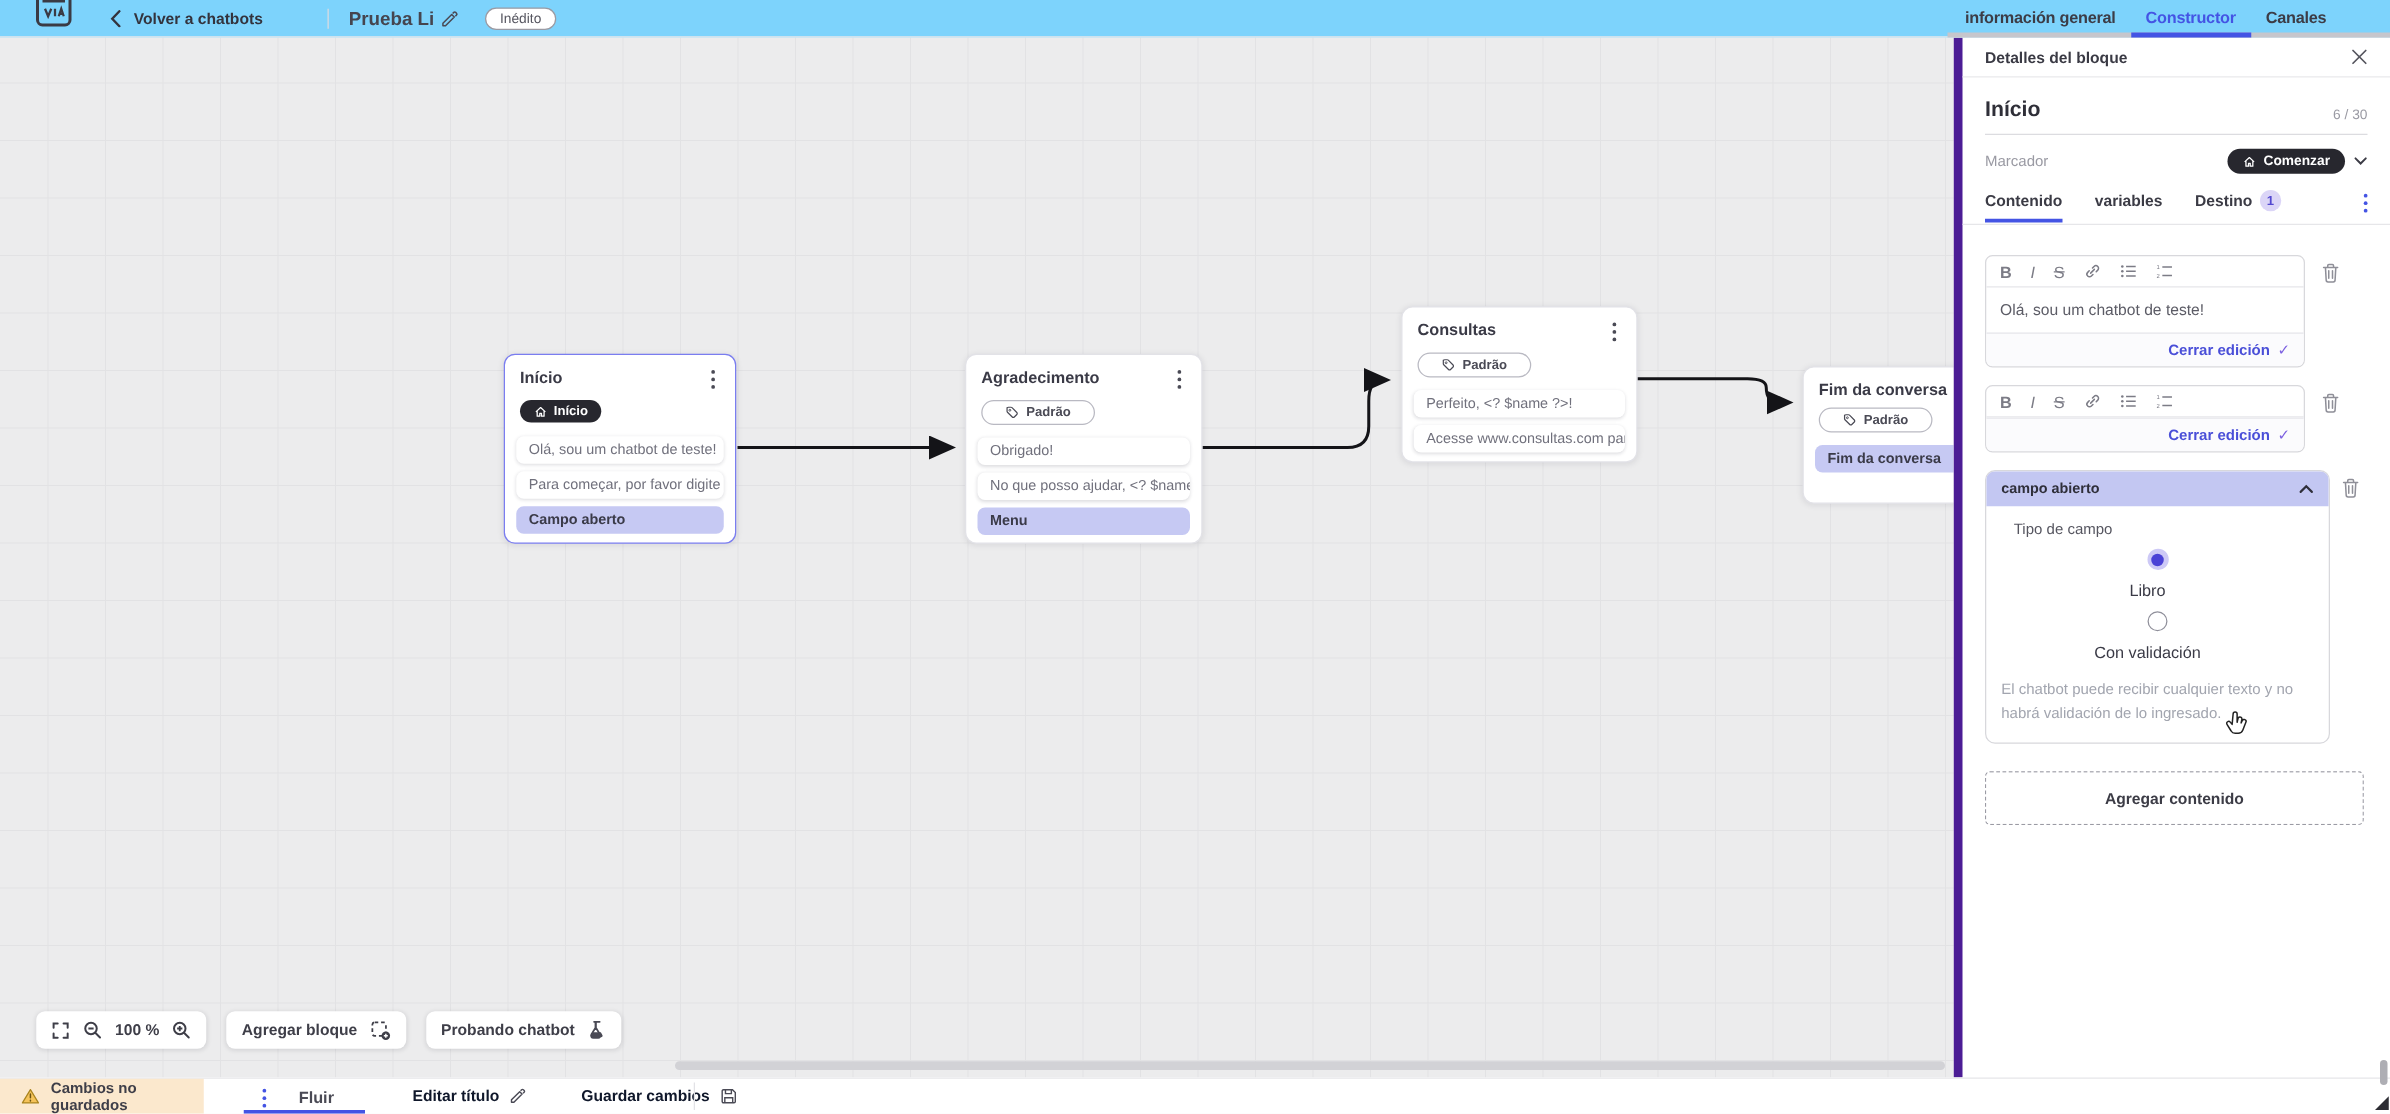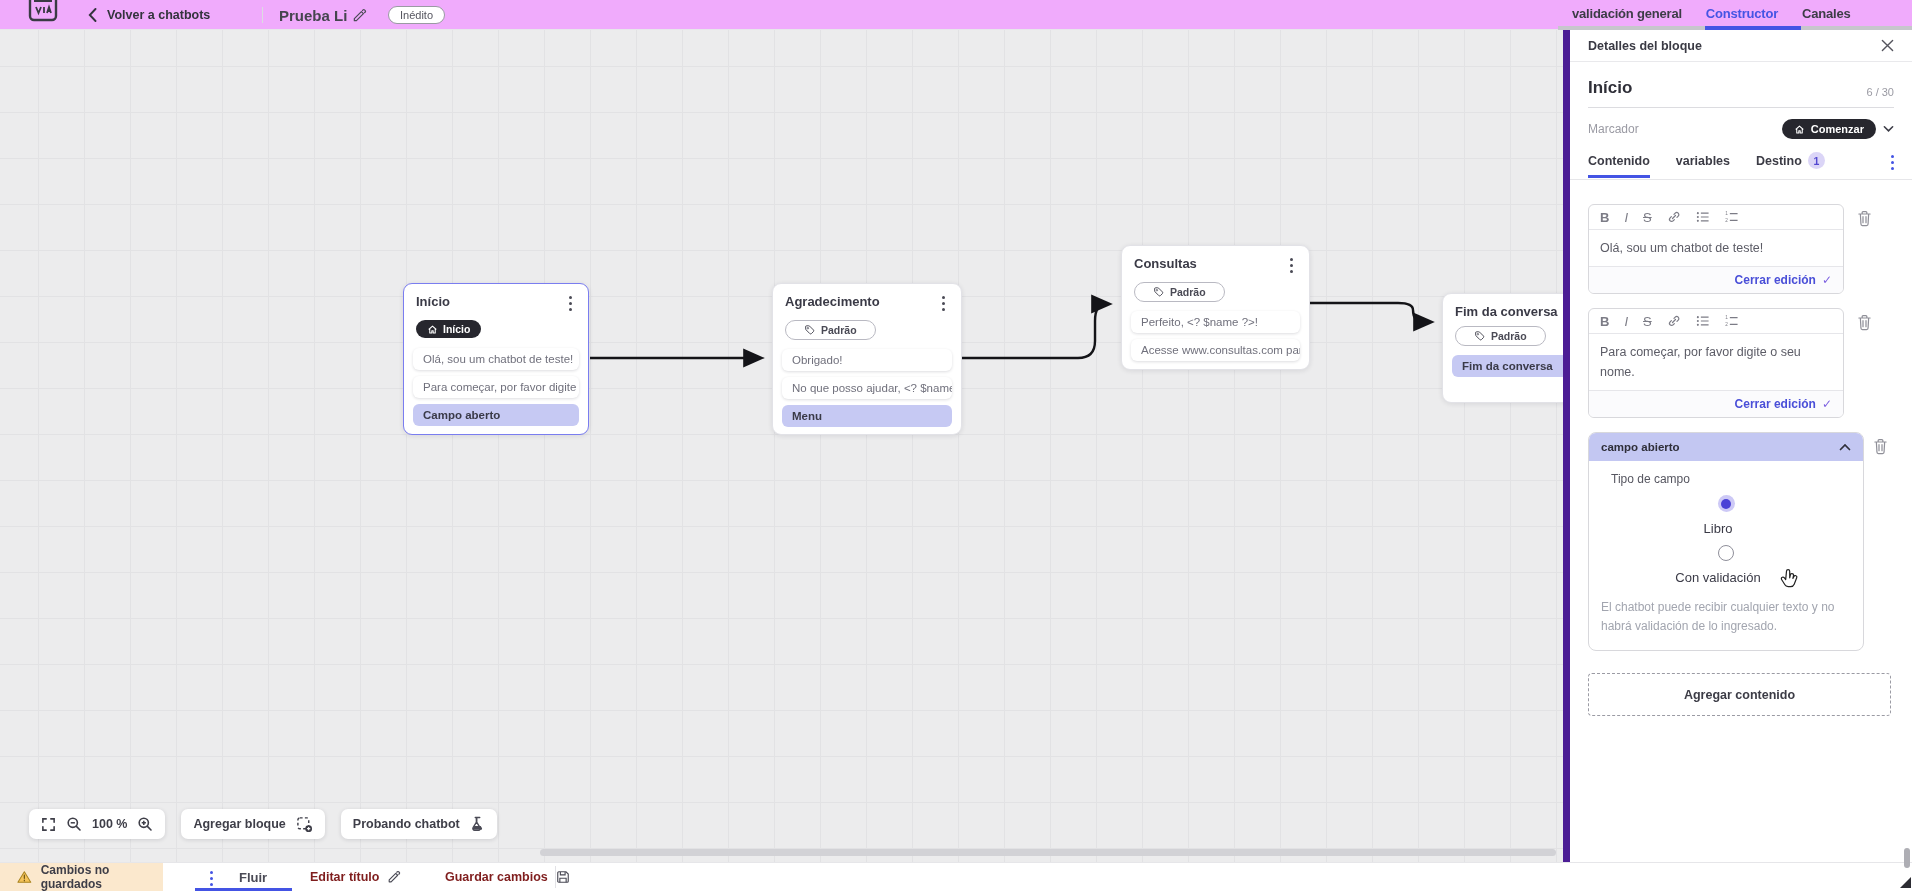--- a/index.html
+++ b/index.html
@@ -1,21 +1,21 @@
 <!DOCTYPE html>
 <html><head>
 <meta charset="utf-8">
 <style>
   * { margin:0; padding:0; box-sizing:border-box; }
   html,body { width:1912px; height:891px; overflow:hidden; }
   body { font-family:"Liberation Sans","DejaVu Sans",sans-serif; background:#fff; color:#3a3a46; }
   .app { position:relative; width:1912px; height:891px; overflow:hidden; }
 
   
-  .header { position:absolute; top:0; left:0; width:1912px; height:30px; background:#f0abfc;
+  .header { position:absolute; top:0; left:0; width:1912px; height:30px; background:#7dd3fc;
             border-bottom:1px solid #e7e7ea; z-index:40; }
   .hitem { position:absolute; top:0; height:30px; display:flex; align-items:center; }
   .logo { left:27px; top:-4px; }
   .back-group { left:88px; gap:10px; font-size:12.5px; font-weight:700; color:#33333d; }
   .hdivider { position:absolute; left:262px; top:7px; height:16px; width:1px; background:#dcdce0; }
   .doc-title { left:279px; font-size:15px; font-weight:600; color:#45454f; }
   .pencil-btn { left:352px; }
   .badge-inedito { left:388px; }
   .pill-ghost { border:1px solid #9a9aa3; color:#55555f; border-radius:12px; font-size:11px;
                 padding:2px 11px; background:#fff; }
@@ -119,21 +119,21 @@
   
   .footer { position:absolute; left:0; bottom:0; width:1912px; height:29px; background:#fff;
             border-top:1px solid #e6e6e9; z-index:45; }
   .unsaved-chip { position:absolute; left:0; top:0; width:163px; height:28px; background:#fbe8cd;
                   display:flex; align-items:center; gap:9px; padding-left:17px;
                   font-size:12px; font-weight:700; color:#3e3e48; }
   .f-kebab { position:absolute; left:206px; top:6px; }
   .f-fluir { position:absolute; left:239px; top:7px; font-size:13px; font-weight:700; color:#4a4a55; }
   .fluir-underline { position:absolute; left:195px; bottom:0; width:97px; height:3px; background:#4454e4; }
   .f-item { position:absolute; top:7px; display:flex; align-items:center; gap:8px;
-            font-size:12.5px; font-weight:700; color:#7f1d1d; cursor:pointer; }
+            font-size:12.5px; font-weight:700; color:#0f172a; cursor:pointer;margin-left:20px; }
   .f-divider { position:absolute; left:555px; top:3px; height:22px; width:1px; background:#e2e2e6; }
 
   
   .panel-scroll-thumb { position:absolute; right:2px; top:848px; width:6px; height:20px;
                         border-radius:3px; background:#aeaeb4; z-index:60; }
   .corner-triangle { position:absolute; right:1px; bottom:3px; width:0; height:0;
                      border-left:11px solid transparent; border-bottom:11px solid #2c2c33; z-index:70; }
   .cursor-hand { position:absolute; left:1778px; top:568px; z-index:80; pointer-events:none; }
 
   svg { display:block; }
@@ -161,21 +161,21 @@
     <div class="hitem doc-title">Prueba Li</div>
     <div class="hitem pencil-btn">
       <svg width="15" height="15" viewBox="0 0 16 16">
         <path d="M2.5 11.3 L10 3.8 l2.2 2.2 L4.7 13.5 H2.5 z M10.8 3 l1-1 c.4-.4 1.1-.4 1.5 0 l.8.8 c.4.4.4 1.1 0 1.5 l-1 1" fill="none" stroke="#4a4a55" stroke-width="1.3" stroke-linejoin="round"></path>
       </svg>
     </div>
     <div class="hitem badge-inedito">
       <span class="pill-ghost">Inédito</span>
     </div>
     <div class="top-tabs">
-      <span class="top-tab">validación general</span>
+      <span class="top-tab">información general</span>
       <span class="top-tab active">Constructor</span>
       <span class="top-tab">Canales</span>
     </div>
     <div class="tab-track"></div>
     <div class="tab-track-active"></div>
   </div>
 
   <div class="canvas">
 
     <svg class="connectors" width="1563" height="832">
@@ -428,21 +428,20 @@
                 </svg>
             </span>
             <span class="tgl">
               <svg width="14" height="12" viewBox="0 0 16 14">
                   <text x="0" y="4.5" font-size="5.5" fill="#7c7c86">1</text>
                   <text x="0" y="13" font-size="5.5" fill="#7c7c86">2</text>
                   <path d="M5.5 3 h9 M5.5 11 h9" stroke="#7c7c86" stroke-width="1.4"></path>
                 </svg>
             </span>
           </div>
-          <div class="ed-body">Para começar, por favor digite o seu nome.</div>
           <div class="ed-footer">
             <span>Cerrar edición</span><span class="chk">✓</span>
           </div>
         </div>
         <span class="trash-btn">
           <svg width="15" height="17" viewBox="0 0 16 18">
               <path d="M2 4.2 h12 M5.5 4 V2.6 c0-.6.4-1 1-1 h3 c.6 0 1 .4 1 1 V4 M3.6 4.5 l.6 10.4 c0 .9.7 1.6 1.6 1.6 h4.4 c.9 0 1.6-.7 1.6-1.6 l.6-10.4 M6.4 7 v6.4 M9.6 7 v6.4" fill="none" stroke="#8f8f98" stroke-width="1.3" stroke-linecap="round"></path>
             </svg>
         </span>
       </div>

